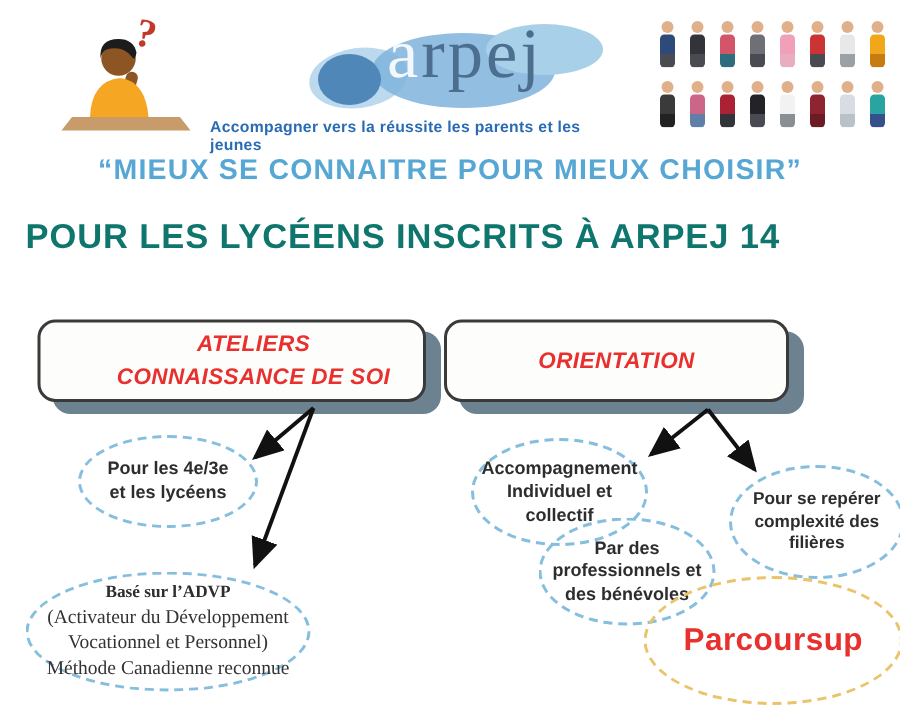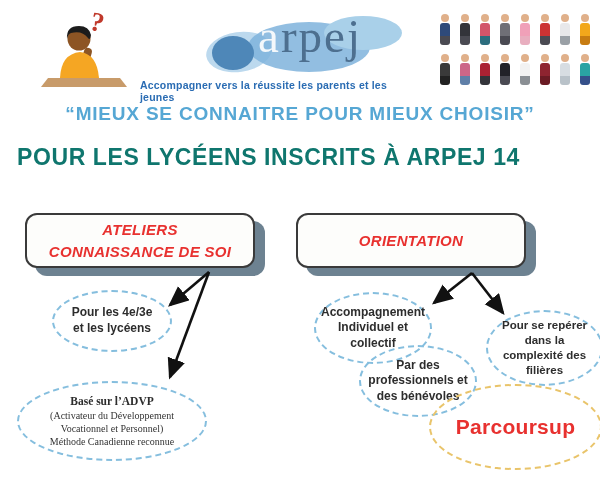--- a/index.html
+++ b/index.html
@@ -49,30 +49,30 @@
   .title-main{position:absolute;left:0;top:103px;width:100%;text-align:center;
               font-size:19px;font-weight:bold;letter-spacing:.8px;color:#56a7d4;}
   .title-sub{position:absolute;left:0;top:144px;width:100%;
              font-size:23px;font-weight:bold;letter-spacing:.6px;color:#0f766e;padding-left:17px;}
 
   
   .fbox{position:absolute;background:#fdfdfb;border:2px solid #3a3a3a;border-radius:12px;
         box-shadow:10px 8px 0 #6d8291;display:flex;flex-direction:column;justify-content:center;
         text-align:center;color:#e8312f;font-weight:bold;font-style:italic;
         font-size:15px;line-height:1.45;letter-spacing:.3px;}
-  .fbox.left{left:25px;top:213px;width:226px;height:51px;}
+  .fbox.left{left:25px;top:213px;width:226px;height:51px;padding-left:29px;}
   .fbox.right{left:296px;top:213px;width:226px;height:51px;}
 
   
   .ell{position:absolute;border:2px dashed #85bede;border-radius:50%;
        display:flex;flex-direction:column;justify-content:center;text-align:center;
        color:#2d2d2d;font-weight:bold;font-size:12px;line-height:1.3;}
   .ell.l1{left:52px;top:290px;width:116px;height:58px;}
   .ell.l2{left:17px;top:381px;width:186px;height:76px;font-size:11.5px;font-family:Liberation Serif, serif;}
-  .ell.l2 .normal{font-weight:normal;font-size:10px;color:#333;}
+  .ell.l2 .normal{font-weight:normal;font-size:13px;color:#333;}
   .ell.r1{left:314px;top:292px;width:114px;height:68px;}
   .ell.r2{left:359px;top:345px;width:114px;height:68px;}
   .ell.r3{left:486px;top:310px;width:113px;height:72px;font-size:11.5px;}
   .ell.parcoursup{left:429px;top:384px;width:169px;height:82px;border-color:#e9c46a;}
   .ell.parcoursup .plabel{color:#e8312f;font-size:21px;font-weight:bold;letter-spacing:.3px;}
 
   
   .arrows{position:absolute;left:0;top:0;width:600px;height:480px;pointer-events:none;}
 </style>
 </head>
@@ -156,21 +156,20 @@
     <div>Individuel et</div>
     <div>collectif</div>
   </div>
   <div class="ell r2">
     <div>Par des</div>
     <div>professionnels et</div>
     <div>des bénévoles</div>
   </div>
   <div class="ell r3">
     <div>Pour se repérer</div>
-    <div>dans la</div>
     <div>complexité des</div>
     <div>filières</div>
   </div>
   <div class="ell parcoursup">
     <div class="plabel">Parcoursup</div>
   </div>
 
 </div>
 
 </body></html>

